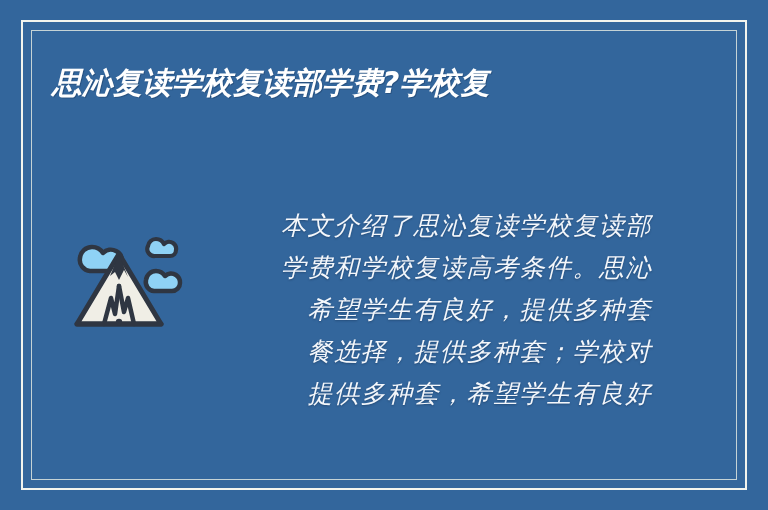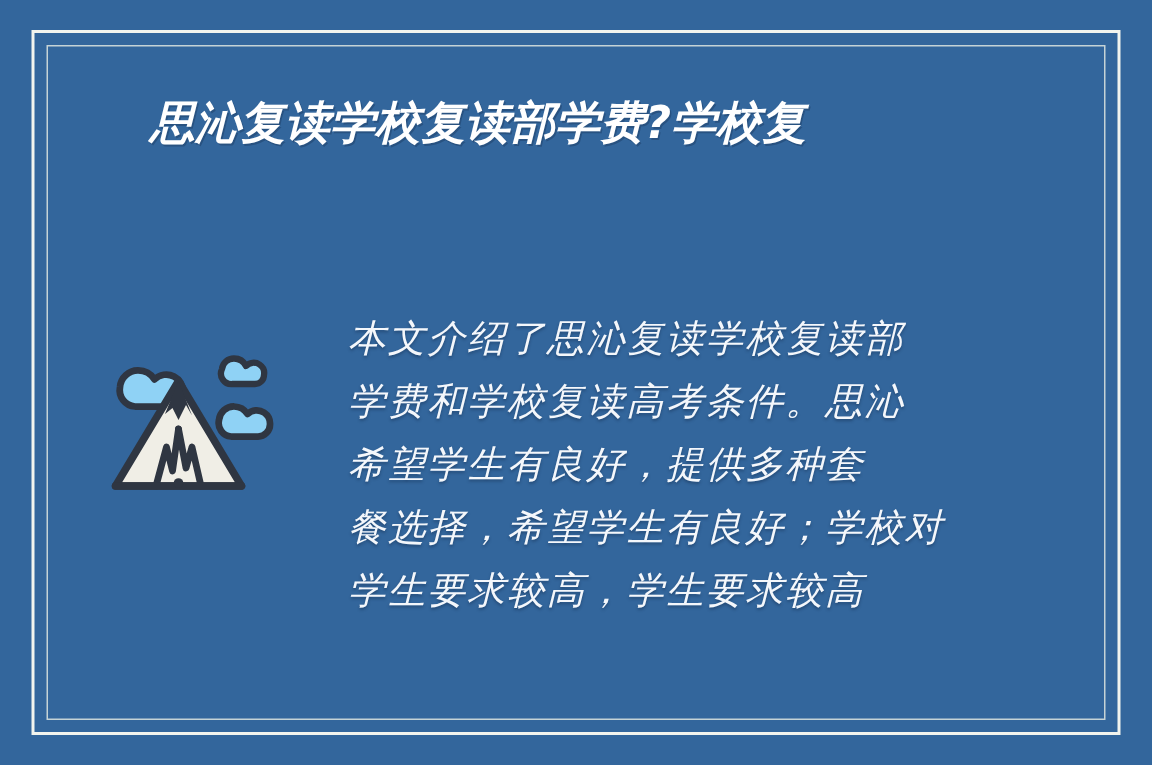--- a/index.html
+++ b/index.html
@@ -56,21 +56,20 @@
   .title-line {
     font-family: "DejaVu Sans", "Liberation Sans", sans-serif;
     font-size: 30px;
     font-weight: bold;
     font-style: italic;
     color: #ffffff;
     line-height: 51px;
     letter-spacing: 0px;
     white-space: nowrap;
     text-shadow: 1px 1px 0 rgba(20,45,80,0.35);
-    margin-left: 48px;
   }
 
   
   .content {
     position: absolute;
     left: 52px;
     top: 205px;
     right: 52px;
     bottom: 44px;
   }
@@ -86,20 +85,21 @@
     display: block;
     width: 140px;
     height: 120px;
   }
 
   .body-text {
     position: absolute;
     left: 180px;
     top: 0px;
     width: 420px;
+    text-align: right;
   }
   .body-line {
     font-family: "DejaVu Sans", "Liberation Sans", sans-serif;
     font-size: 25px;
     font-weight: normal;
     font-style: italic;
     color: #f4f7fb;
     line-height: 42px;
     letter-spacing: 1.5px;
     white-space: nowrap;
@@ -167,18 +167,18 @@
           <path d="M15 104 L99 104" fill="none" stroke="#2f3642" stroke-width="5" stroke-linecap="round"></path>
           <circle cx="57" cy="102" r="3.2" fill="#2f3642"></circle>
         </g>
       </svg>
     </div>
 
     <div class="body-text">
       <div class="body-line">本文介绍了思沁复读学校复读部</div>
       <div class="body-line">学费和学校复读高考条件。思沁</div>
       <div class="body-line">希望学生有良好，提供多种套</div>
-      <div class="body-line">餐选择，希望学生有良好；学校对</div>
-      <div class="body-line">学生要求较高，学生要求较高</div>
+      <div class="body-line">餐选择，提供多种套；学校对</div>
+      <div class="body-line">提供多种套，希望学生有良好</div>
     </div>
 
   </div>
 </div>
 
 </body></html>

